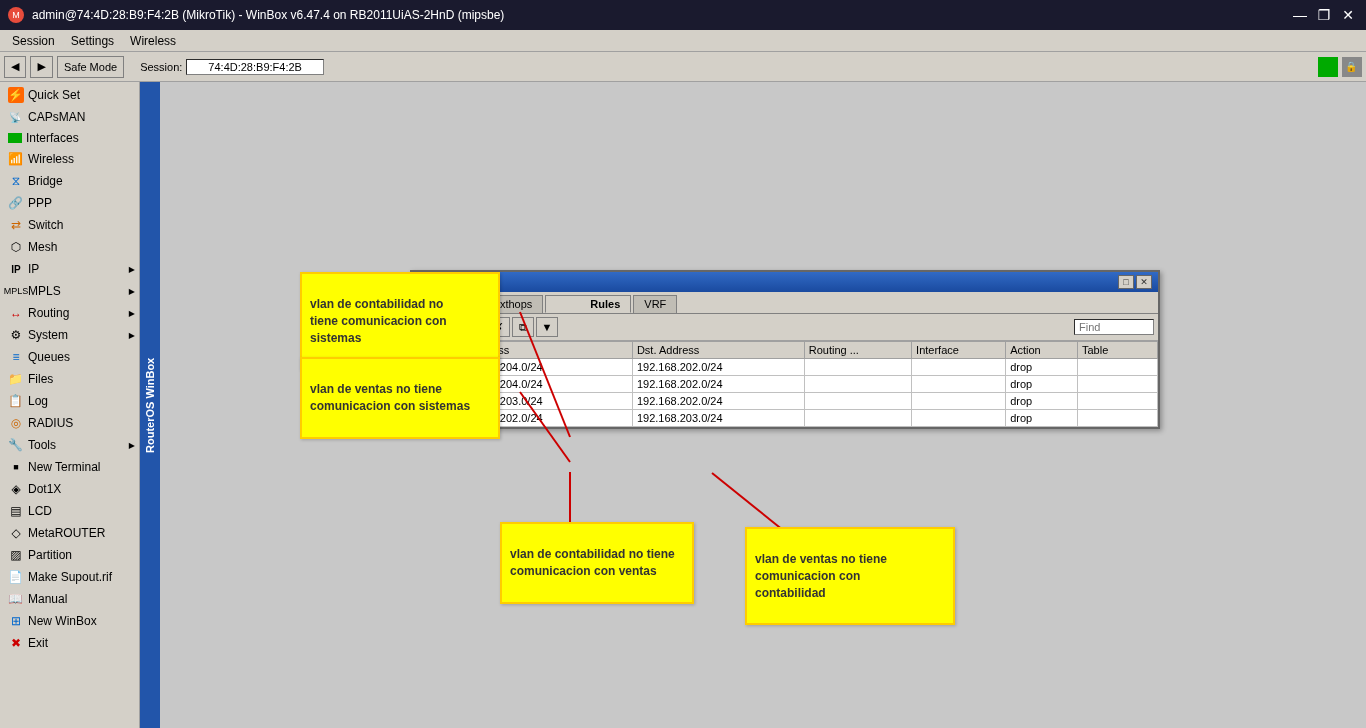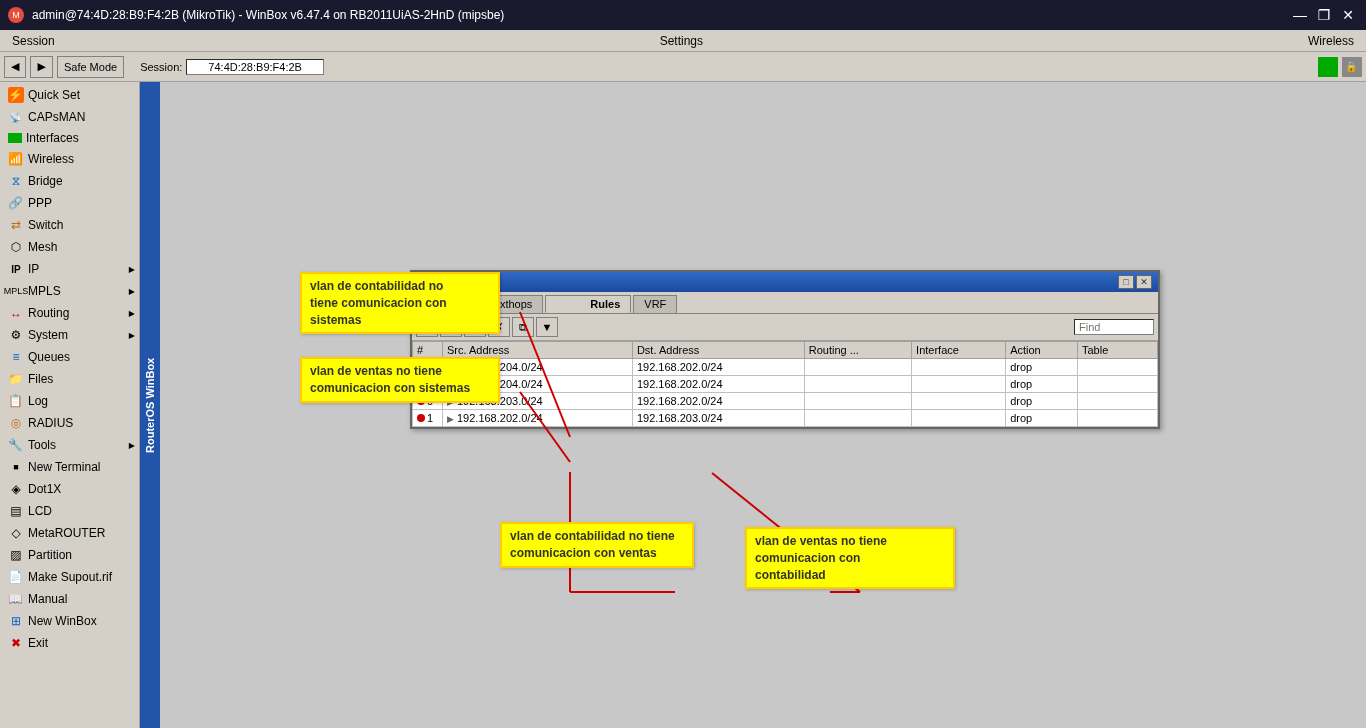--- a/index.html
+++ b/index.html
@@ -6,21 +6,21 @@
     body { width: 1366px; height: 728px; background: #d4d0c8; font-family: 'Segoe UI', Tahoma, sans-serif; font-size: 12px; overflow: hidden; position: relative; }
 
     
     .title-bar { height: 30px; background: #1a1a2e; display: flex; align-items: center; justify-content: space-between; padding: 0 8px; color: white; font-size: 12px; }
     .title-bar-left { display: flex; align-items: center; gap: 8px; }
     .title-bar-icon { width: 16px; height: 16px; background: #e74c3c; border-radius: 50%; display: flex; align-items: center; justify-content: center; font-size: 9px; }
     .title-bar-controls { display: flex; gap: 4px; }
     .title-btn { width: 20px; height: 20px; background: transparent; border: none; color: white; cursor: pointer; font-size: 14px; display: flex; align-items: center; justify-content: center; }
 
     
-    .menu-bar { height: 22px; background: #d4d0c8; display: flex; align-items: center; padding: 0 4px; border-bottom: 1px solid #a0a0a0; justify-content: space-between; }
+    .menu-bar { height: 22px; background: #d4d0c8; display: flex; align-items: center; padding: 0 4px; border-bottom: 1px solid #a0a0a0; }
     .menu-item { padding: 2px 8px; cursor: pointer; font-size: 12px; }
 
     
     .toolbar { height: 30px; background: #d4d0c8; display: flex; align-items: center; padding: 0 4px; gap: 4px; border-bottom: 1px solid #a0a0a0; }
     .toolbar-btn { height: 22px; padding: 0 6px; background: #d4d0c8; border: 1px solid #808080; cursor: pointer; font-size: 11px; display: flex; align-items: center; }
     .session-label { font-size: 11px; margin-left: 12px; }
     .session-value { font-size: 11px; padding: 1px 21px; background: white; border: 1px inset #808080; }
     .toolbar-right { margin-left: auto; display: flex; align-items: center; gap: 4px; }
     .status-green { width: 20px; height: 20px; background: #00aa00; }
     .status-lock { width: 20px; height: 20px; background: #888; display: flex; align-items: center; justify-content: center; color: white; font-size: 10px; }
@@ -65,21 +65,21 @@
     .route-table th { background: #d4d0c8; border: 1px solid #a0a0a0; padding: 2px 4px; text-align: left; font-weight: normal; cursor: pointer; }
     .route-table td { border: 1px solid #c0c0c0; padding: 2px 4px; background: white; }
     .table-container { overflow-y: auto; max-height: 200px; }
     .dot-red { display: inline-block; width: 8px; height: 8px; background: #cc0000; border-radius: 50%; margin-right: 2px; }
     .arrow-right { color: #666; font-size: 9px; }
 
     
     .window-statusbar { padding: 2px 6px; background: #d4d0c8; border-top: 1px solid #a0a0a0; font-size: 11px; color: #333; }
 
     
-    .annotation { position: absolute; background: #ffff00; border: 2px solid #ffcc00; padding: 4px 8px; font-size: 12px; font-weight: bold; color: #333; line-height: 1.4; box-shadow: 1px 1px 3px rgba(0,0,0,0.2); }
+    .annotation { position: absolute; background: #ffff00; border: 2px solid #ffcc00; padding: 22px 8px; font-size: 12px; font-weight: bold; color: #333; line-height: 1.4; box-shadow: 1px 1px 3px rgba(0,0,0,0.2); }
 
     
     .connector-svg { position: absolute; top: 0; left: 0; pointer-events: none; }
   </style>
 </head>
 <body>
 
 <div class="title-bar">
   <div class="title-bar-left">
     <div class="title-bar-icon">M</div>

